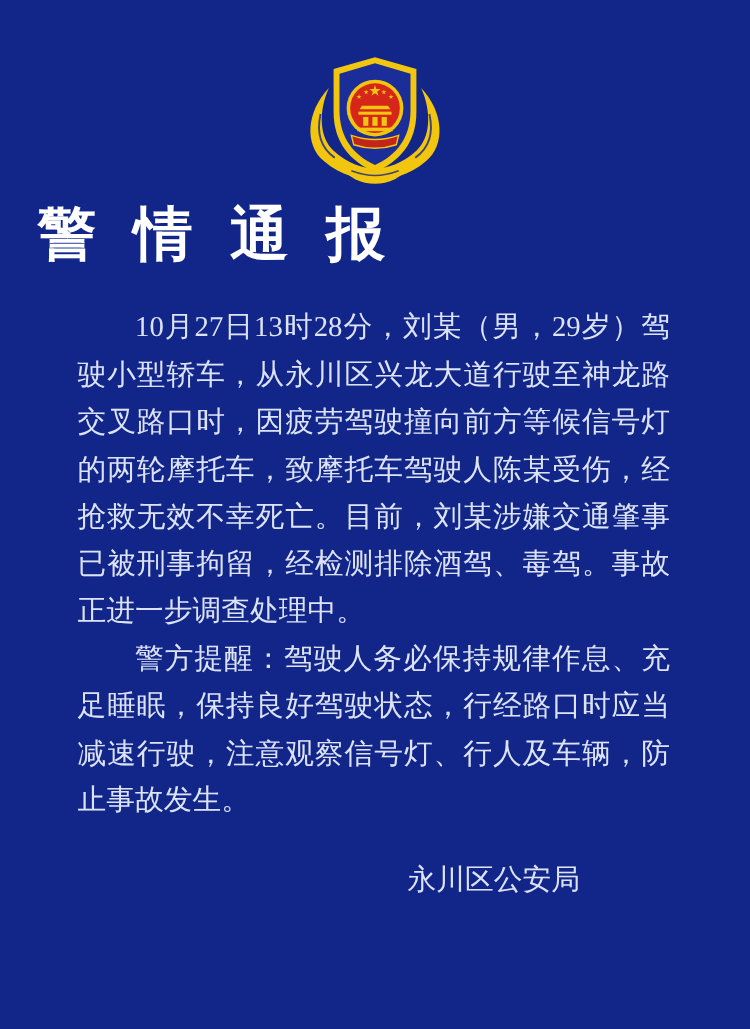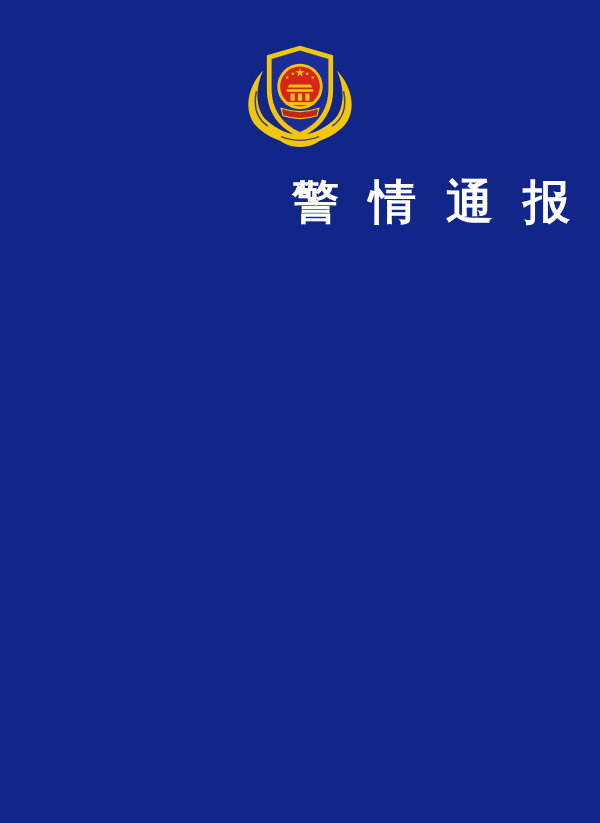--- a/index.html
+++ b/index.html
@@ -15,22 +15,22 @@
     background: #12268A;
     overflow: hidden;
     font-family: "Liberation Serif", "DejaVu Serif", serif;
   }
   .emblem-wrap {
     display: flex;
     justify-content: center;
     padding-top: 42px;
   }
   .notice-title {
-    margin: 30px 0 0 0;
-    text-align: right;
+    margin: 16px 0 0 0;
+    text-align: left;
     color: #ffffff;
     font-size: 47px;
     font-weight: 700;
     letter-spacing: 30px;
     text-indent: 30px;
     line-height: 1.05;
     font-family: "Liberation Serif", "DejaVu Serif", serif;
   }
   .notice-body {
     margin: 30px 64px 0 62px;
@@ -93,17 +93,22 @@
         <rect x="65.6" y="54.5" width="4.4" height="7.5"></rect>
         <rect x="45" y="63.5" width="30" height="3"></rect>
       </g>
 
       <path d="M40,70 Q60,77 80,70 L78,78 Q60,84 42,78 Z" fill="#C2251C" stroke="#F2C50F" stroke-width="1.2"></path>
     </svg>
   </div>
 
   <h1 class="notice-title">警情通报</h1>
 
+  <div class="notice-body">
+    <p>10月27日13时28分，刘某（男，29岁）驾驶小型轿车，从永川区兴龙大道行驶至神龙路交叉路口时，因疲劳驾驶撞向前方等候信号灯的两轮摩托车，致摩托车驾驶人陈某受伤，经抢救无效不幸死亡。目前，刘某涉嫌交通肇事已被刑事拘留，经检测排除酒驾、毒驾。事故正进一步调查处理中。</p>
+    <p>警方提醒：驾驶人务必保持规律作息、充足睡眠，保持良好驾驶状态，行经路口时应当减速行驶，注意观察信号灯、行人及车辆，防止事故发生。</p>
+  </div>
 
   <div class="signature-block">
+    <p>永川区公安局</p>
   </div>
 
 </div>
 
 </body></html>

